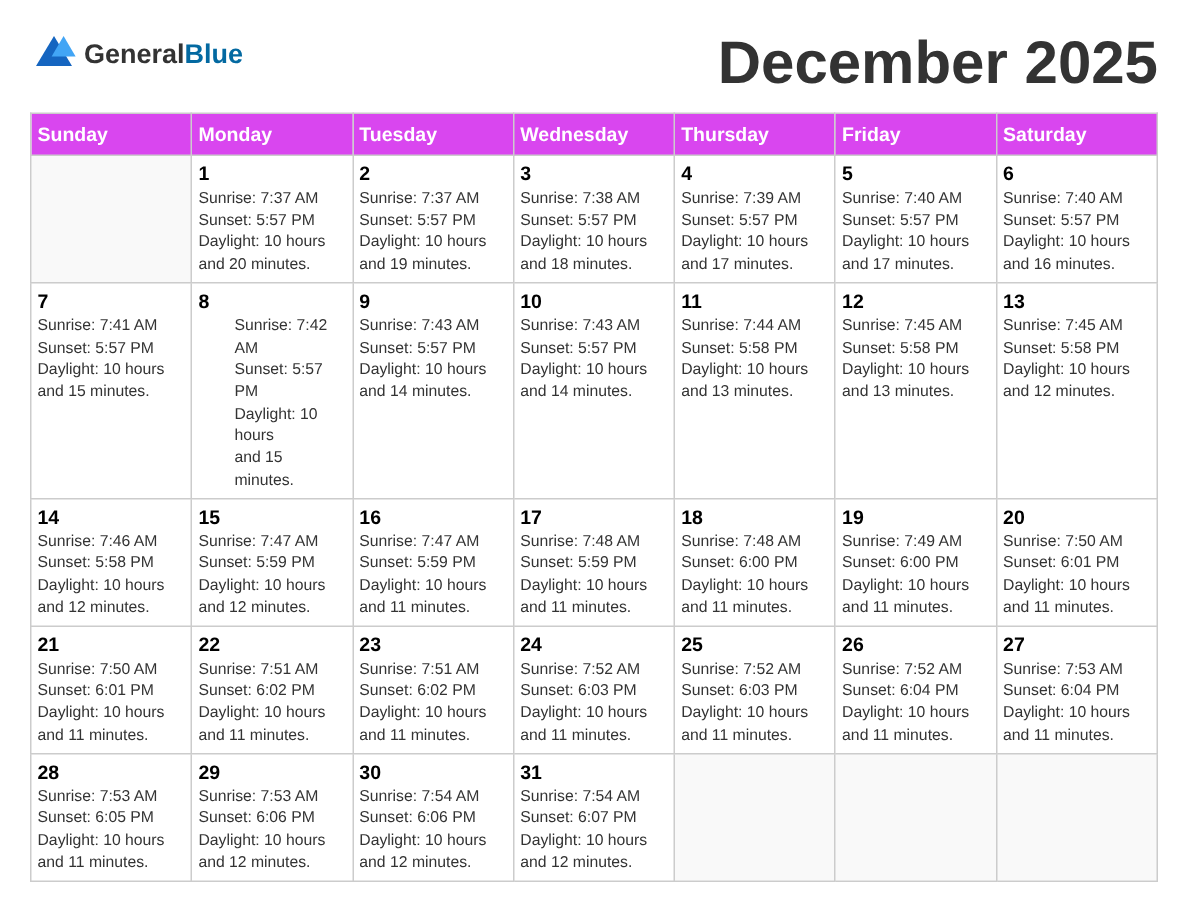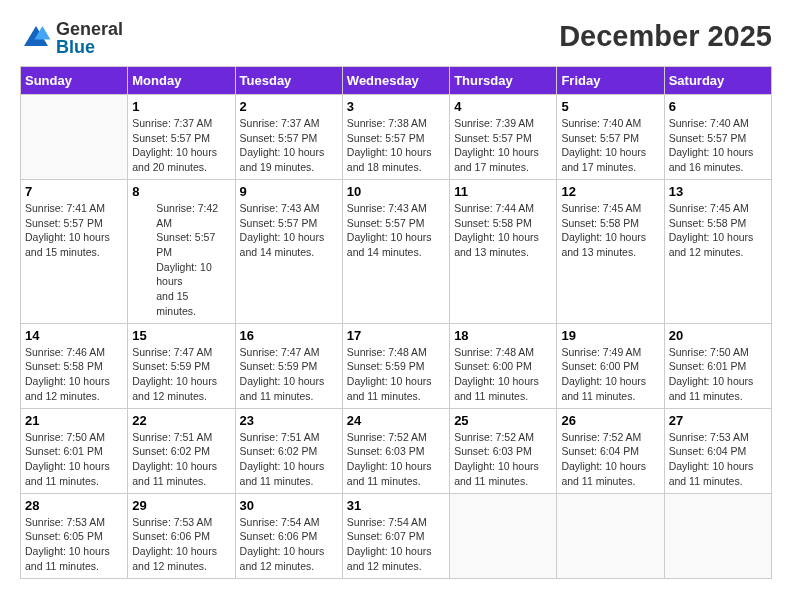--- a/index.html
+++ b/index.html
@@ -15,21 +15,21 @@
       justify-content: space-between;
       align-items: flex-start;
       margin-bottom: 10px;
     }
     .logo {
       display: flex;
       align-items: center;
     }
     .logo-text {
       display: flex;
-      flex-direction: column;
+      flex-direction: row;
       line-height: 1;
     }
     .logo-general {
       font-size: 18px;
       font-weight: bold;
       color: #333;
     }
     .logo-blue {
       font-size: 18px;
       font-weight: bold;
@@ -37,35 +37,35 @@
     }
     .logo-icon {
       width: 32px;
       height: 32px;
       margin-right: 4px;
     }
     .title-area {
       text-align: right;
     }
     .month-title {
-      font-size: 29px;
+      font-size: 40px;
       font-weight: bold;
       color: #333;
     }
     .location {
       font-size: 16px;
       color: #555;
     }
     .calendar {
       width: 100%;
       border-collapse: collapse;
       font-size: 11px;
     }
     .calendar th {
-      background: #6d28d9;
+      background: #d946ef;
       color: #fff;
       padding: 6px 4px;
       text-align: left;
       font-size: 13px;
       border: 1px solid #ccc;
     }
     .calendar td {
       border: 1px solid #ccc;
       vertical-align: top;
       padding: 4px;

